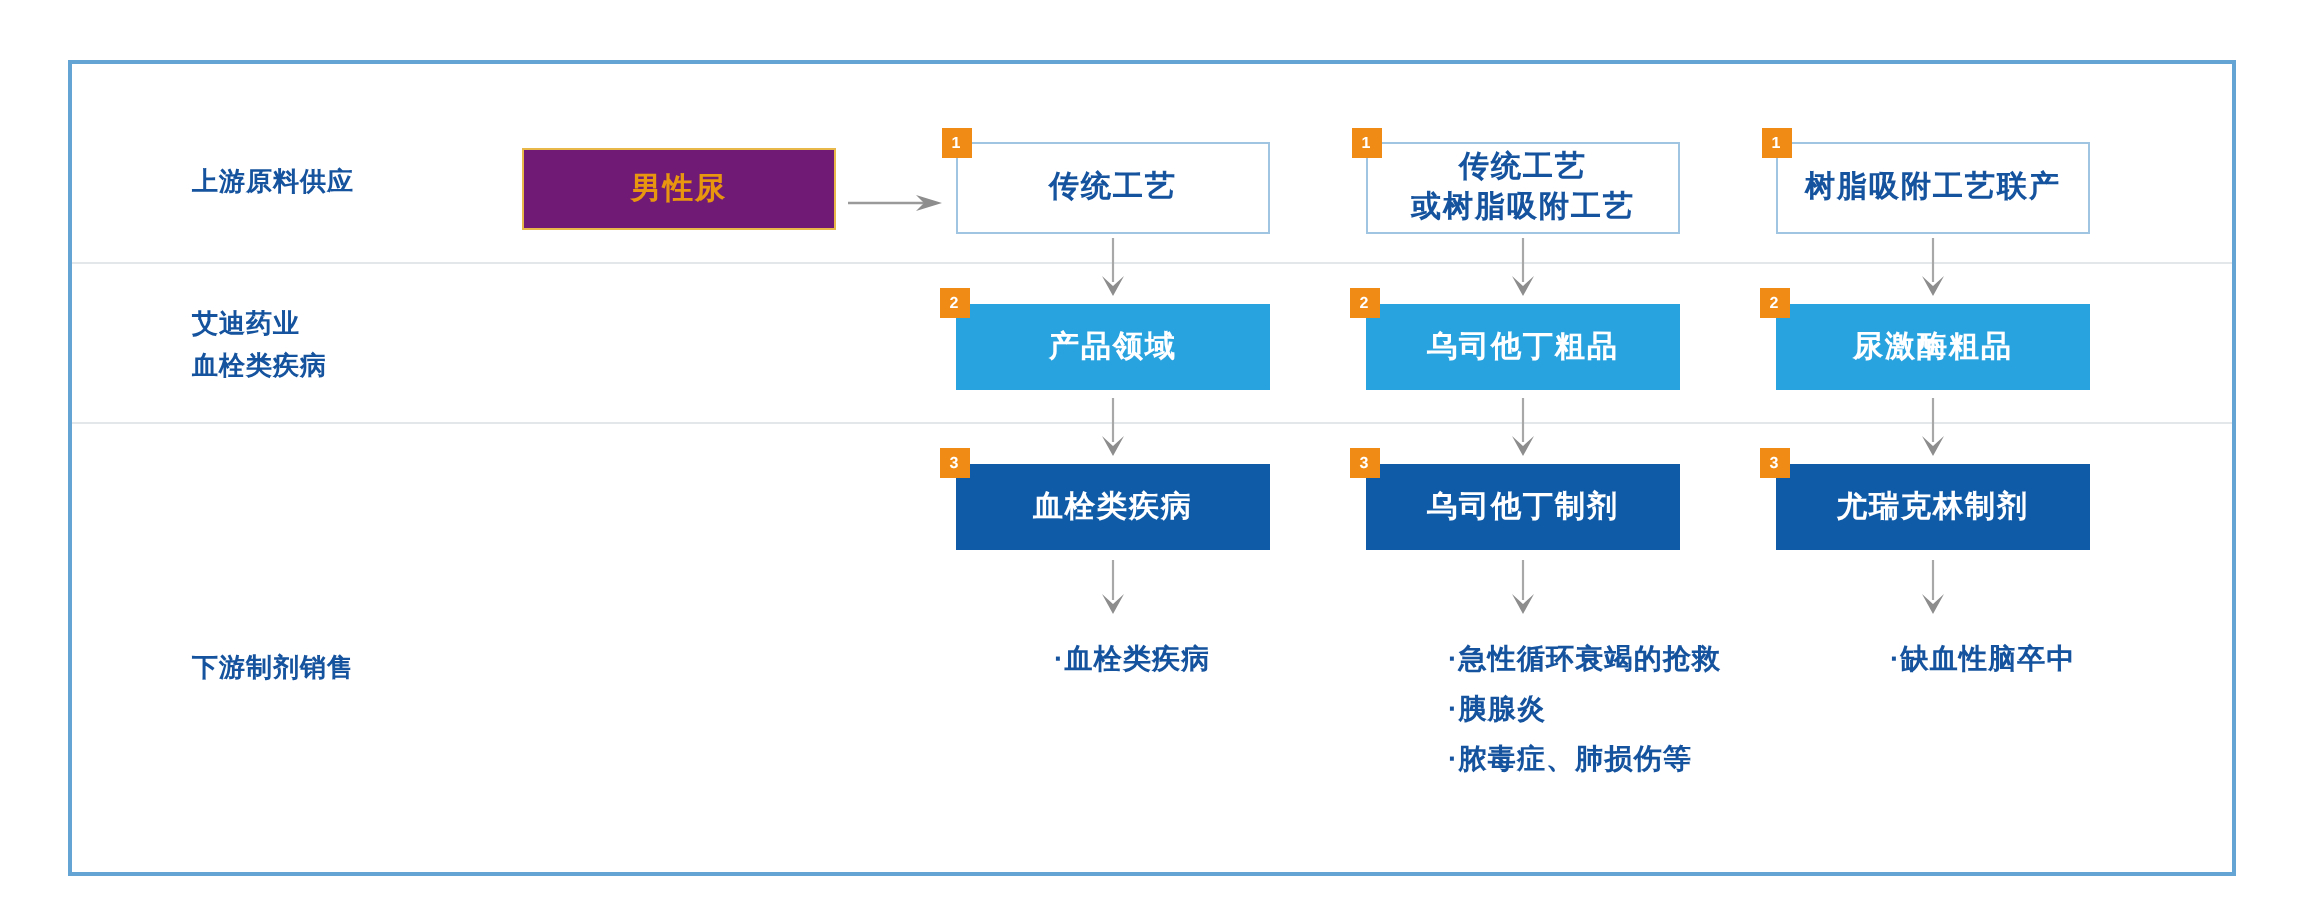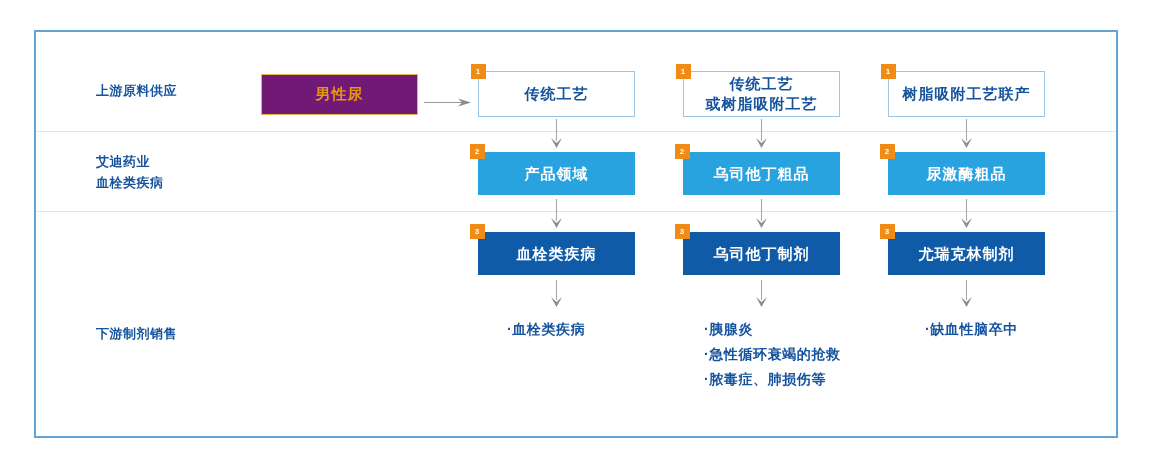--- a/index.html
+++ b/index.html
@@ -118,20 +118,21 @@
 
   
   .outcomes{
     position:absolute;
     color:#15539e;
     font-size:14px;
     font-weight:bold;
     line-height:25px;
     letter-spacing:.6px;
     white-space:nowrap;
+    margin-left:20px;
   }
   .outcomes .item{display:block;}
   .o1{left:507px;top:317px;}
   .o2{left:704px;top:317px;}
   .o3{left:925px;top:317px;}
 </style>
 </head>
 <body>
 
 <div class="canvas">
@@ -226,22 +227,22 @@
   </div>
 
   <div class="v-arrow" style="left:755px;top:280px;height:28px;">
     <svg width="13" height="28" viewBox="0 0 13 28">
       <line x1="6.5" y1="0" x2="6.5" y2="20" stroke="#a8a8a8" stroke-width="1.1"></line>
       <path d="M1 17 L6.5 27 L12 17 L6.5 22 Z" fill="#8d8d8d"></path>
     </svg>
   </div>
 
   <div class="outcomes o2">
+    <span class="item">·急性循环衰竭的抢救</span>
     <span class="item">·胰腺炎</span>
-    <span class="item">·急性循环衰竭的抢救</span>
     <span class="item">·脓毒症、肺损伤等</span>
   </div>
 
   <div class="pbox r1 c3">
     <span class="badge">1</span>
     <span>树脂吸附工艺联产</span>
   </div>
 
   <div class="v-arrow" style="left:960px;top:119px;height:30px;">
     <svg width="13" height="30" viewBox="0 0 13 30">

